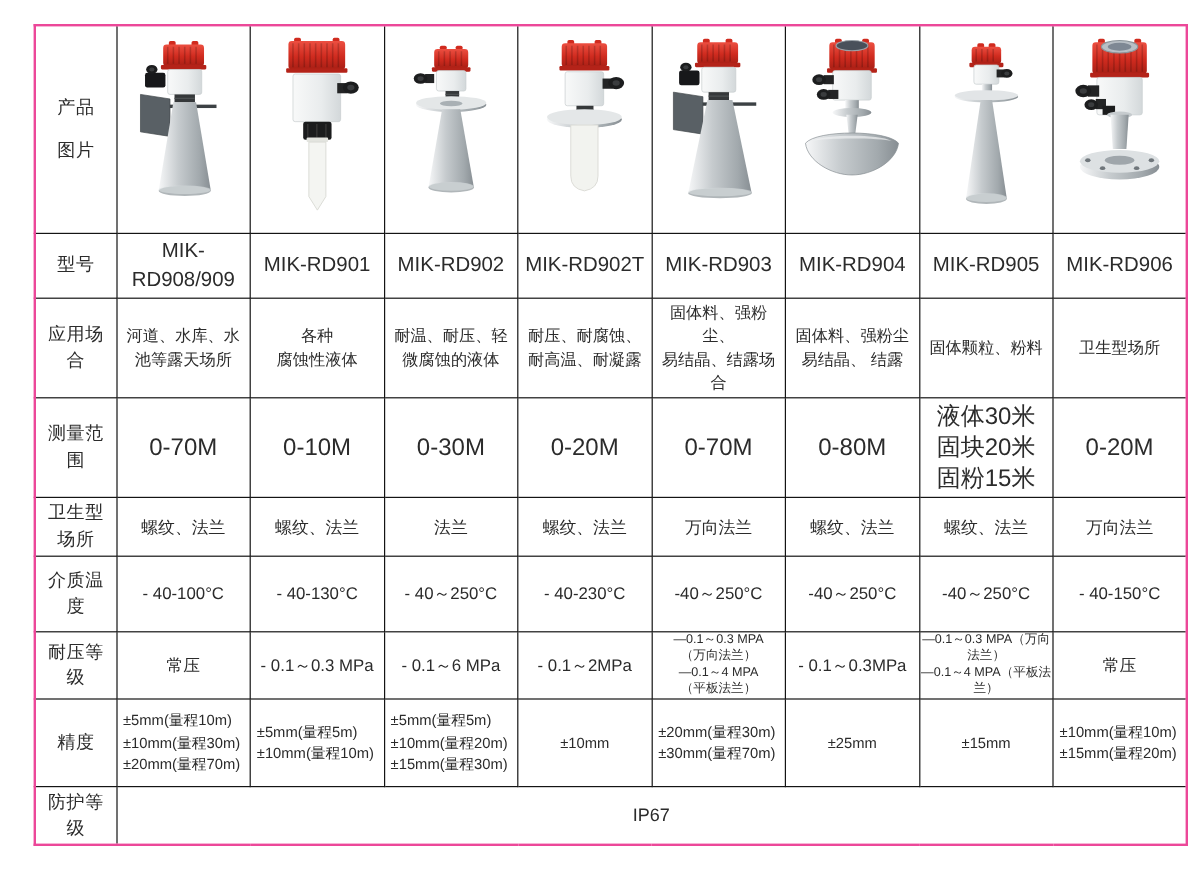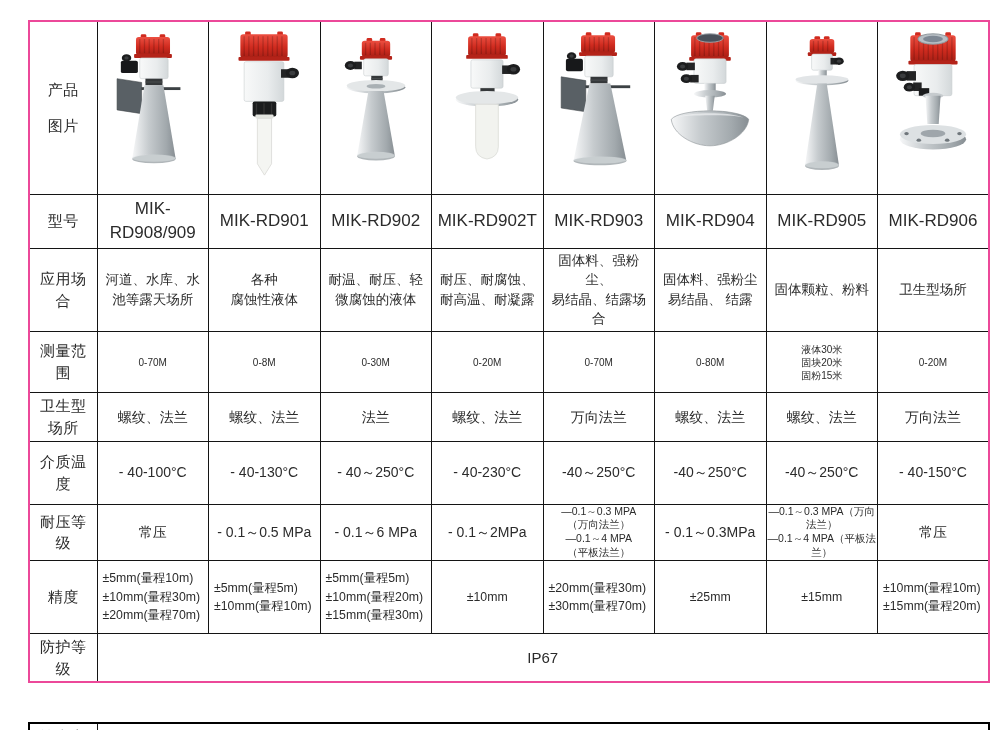--- a/index.html
+++ b/index.html
@@ -33,21 +33,21 @@
   .r-range { height: 61px; }
   .r-conn  { height: 39px; }
   .r-temp  { height: 63px; margin-left: 11px; }
   .r-press { height: 47px; padding-left: 17px; }
   .r-acc   { height: 73px; }
   .r-prot  { height: 32px; }
   .r-out   { height: 44px; }
 
   .r-model td { font-size: 17px; }
   .r-app td   { font-size: 13.5px; }
-  .r-range td { font-size: 10px; line-height: 1.3; }
+  .r-range td { font-size: 20px; line-height: 1.3; }
   .r-acc td   { font-size: 12.3px; line-height: 1.5; }
   .r-acc td.al{ text-align: left; padding-left: 5px; }
   td.sm       { font-size: 10.5px; line-height: 1.32; padding: 0 1px; }
   .r-prot td.span-cell, .r-out td.span-cell { font-size: 15px; margin-left: 12px; }
 
   .img-cell { padding: 0; background: #fff; }
   .sensor { height: 100%; display: flex; align-items: center; justify-content: center; }
 </style>
 </head>
 <body>
@@ -439,21 +439,21 @@
 易结晶、结露场合</td>
         <td>固体料、强粉尘
 易结晶、 结露</td>
         <td>固体颗粒、粉料</td>
         <td>卫生型场所</td>
       </tr>
 
       <tr class="r-range">
         <th class="lbl">测量范围</th>
         <td>0-70M</td>
-        <td>0-8M</td>
+        <td>0-10M</td>
         <td>0-30M</td>
         <td>0-20M</td>
         <td>0-70M</td>
         <td>0-80M</td>
         <td>液体30米
 固块20米
 固粉15米</td>
         <td>0-20M</td>
       </tr>
 
@@ -477,21 +477,21 @@
         <td>- 40-230°C</td>
         <td>-40～250°C</td>
         <td>-40～250°C</td>
         <td>-40～250°C</td>
         <td>- 40-150°C</td>
       </tr>
 
       <tr class="r-press">
         <th class="lbl">耐压等级</th>
         <td>常压</td>
-        <td>- 0.1～0.5 MPa</td>
+        <td>- 0.1～0.3 MPa</td>
         <td>- 0.1～6 MPa</td>
         <td>- 0.1～2MPa</td>
         <td class="sm">—0.1～0.3 MPA
 （万向法兰）
 —0.1～4 MPA
 （平板法兰）</td>
         <td>- 0.1～0.3MPa</td>
         <td class="sm">—0.1～0.3 MPA（万向法兰）
 —0.1～4 MPA（平板法兰）</td>
         <td>常压</td>

